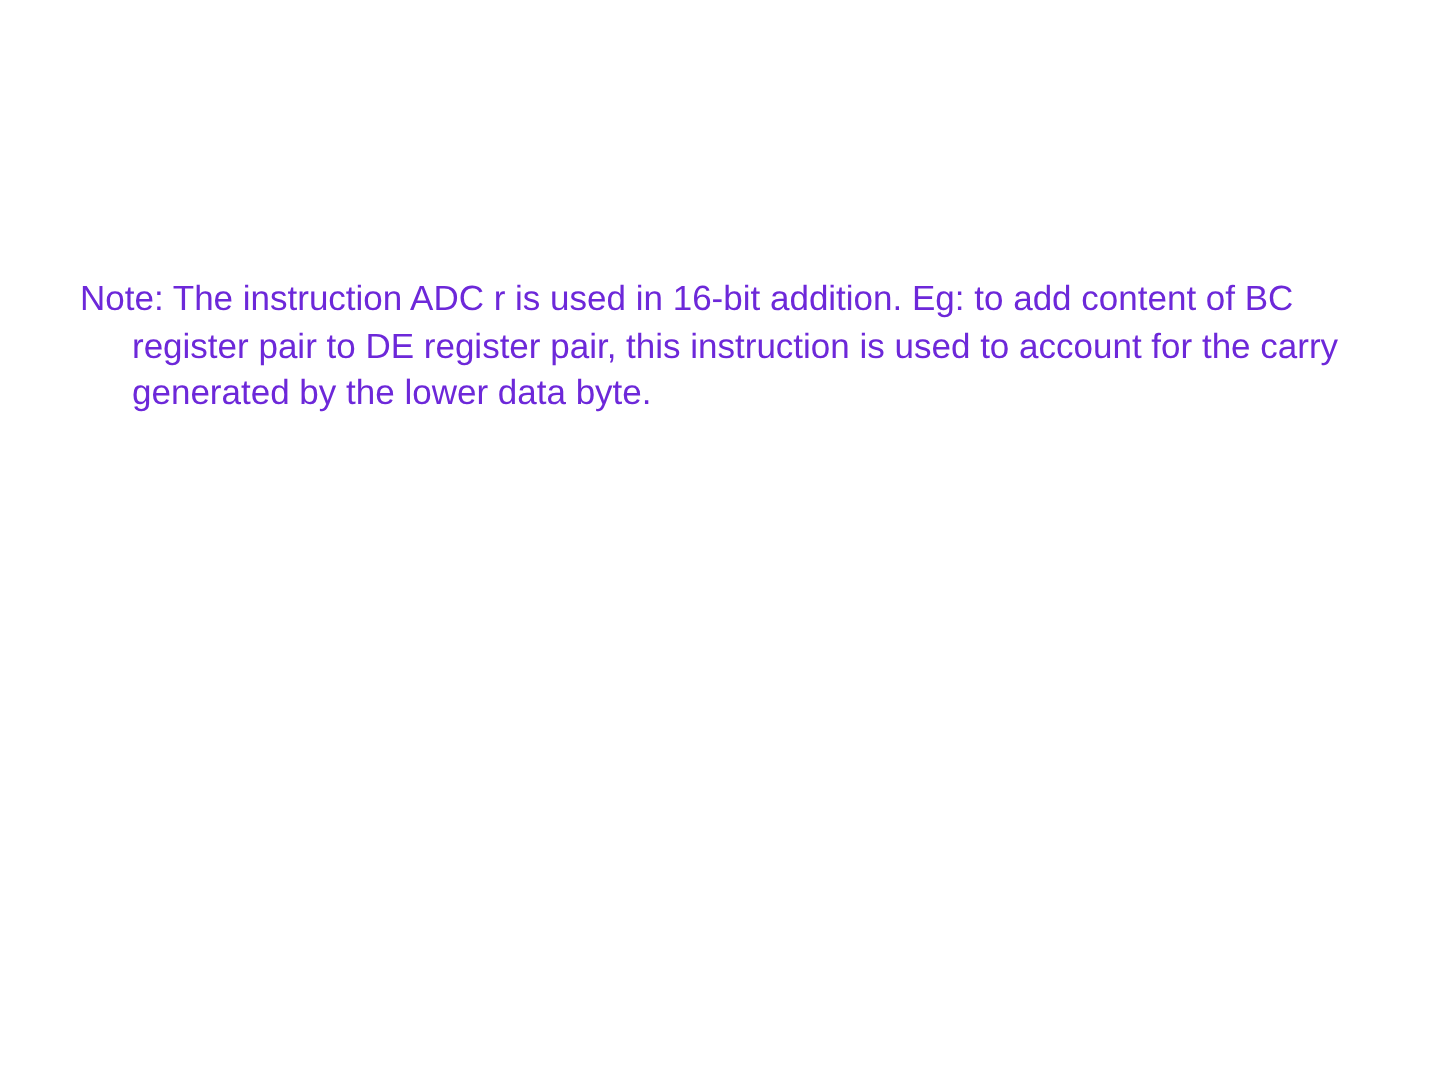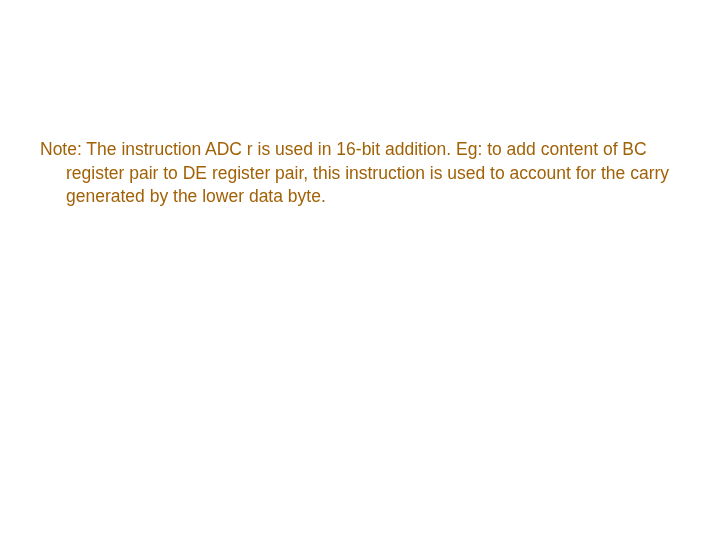--- a/index.html
+++ b/index.html
@@ -14,21 +14,21 @@
       font-family: "Comic Sans MS", "Comic Sans", cursive, sans-serif;
       overflow: hidden;
     }
     .page {
       width: 720px;
       height: 540px;
       padding: 138px 40px 0 40px;
       position: relative;
     }
     .note-text {
-      color: #a16207;
+      color: #6d28d9;
       font-size: 17.5px;
       line-height: 1.35;
       text-indent: -26px;
       padding-left: 26px;
       max-width: 632px;
     }
   </style>
 </head>
 <body>
 

